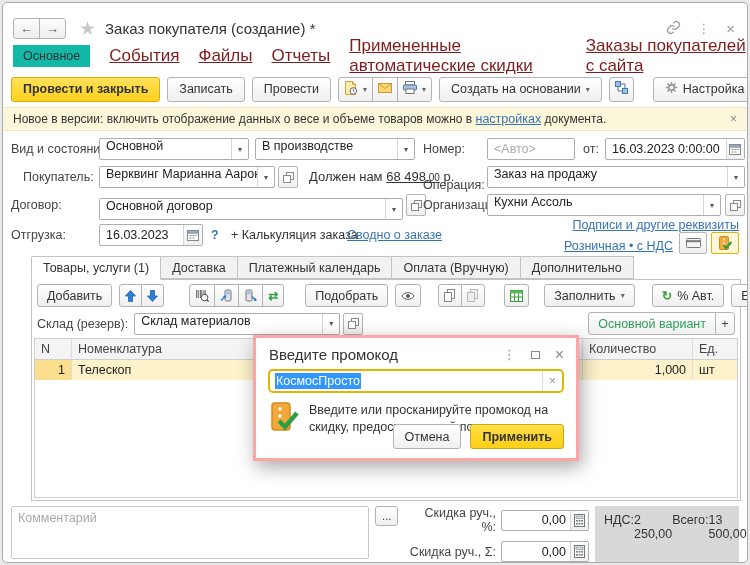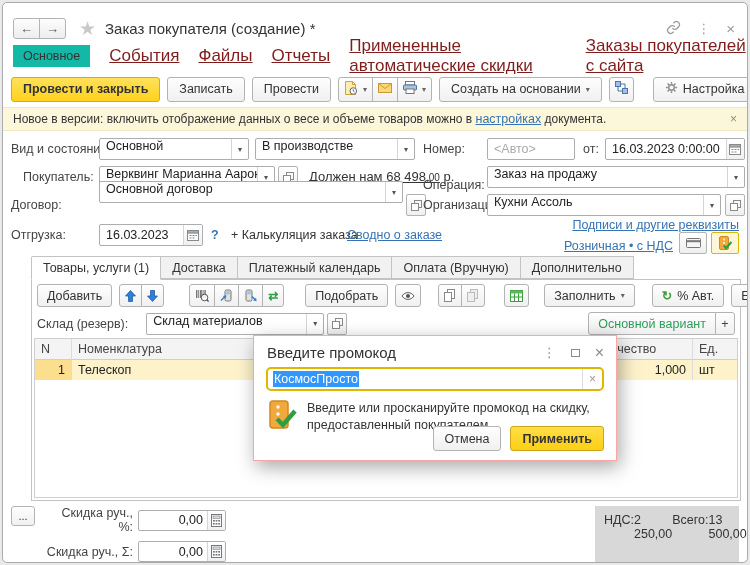--- a/index.html
+++ b/index.html
@@ -60,21 +60,21 @@
   .stab{ display:flex; align-items:center; padding:0 11px; font-size:12.5px; color:#333; background:#f1f1f1; border:1px solid #c3c3c3; border-left:none; cursor:pointer; }
   .stab:first-child{ border-left:1px solid #c3c3c3; border-radius:2px 0 0 0; }
   .stab.active{ background:#fff; border-bottom:1px solid #fff; margin-bottom:-1px; }
 
   
   .panel{ position:relative; margin:0 6px 0 28px; height:222px; border:1px solid #c3c3c3; background:#fff; }
   .ptoolbar{ display:flex; align-items:center; gap:7px; padding:4px 5px; }
   .btn.sm{ height:23px; padding:0 9px; font-size:12.5px; }
   .btn.ism{ height:23px; padding:0 5px; }
   .sklrow{ display:flex; align-items:center; padding:1px 5px 4px 5px; font-size:12.5px; color:#444; }
-  .sklcombo{ position:static; width:178px; margin-left:18px; }
+  .sklcombo{ position:static; width:206px; margin-left:6px; }
   .sklopen{ position:static; margin-left:3px; }
   .variant{ margin-left:auto; display:flex; }
   .variant .btn{ color:#2e9e5b; }
   .variant .plus{ width:20px; justify-content:center; color:#444; margin-left:-1px; border-radius:0 3px 3px 0; }
   .variant .btn:first-child{ border-radius:3px 0 0 3px; }
 
   
   .tbl{ position:absolute; left:2px; right:2px; top:58px; bottom:2px; border:1px solid #cfcfcf; overflow:hidden; background:#fff; }
   .trow{ display:flex; }
   .tcell{ padding:3px 6px; font-size:12.5px; border-right:1px solid #dcdcdc; overflow:hidden; white-space:nowrap; }
@@ -97,21 +97,21 @@
   .discounts{ margin-left:4px; display:flex; flex-direction:column; gap:7px; }
   .drow{ display:flex; align-items:center; }
   .dlab{ width:88px; text-align:right; font-size:12.5px; color:#444; margin-right:5px; }
   .dbox{ display:flex; width:88px; height:21px; border:1px solid #adadad; border-radius:2px; background:#fff; align-items:center; }
   .dbox input{ flex:1; width:50px; border:none; outline:none; text-align:right; font-size:12.5px; padding:0 4px; font-family:"Liberation Sans",sans-serif; color:#222; }
   .dbox .calc{ width:18px; align-self:stretch; border-left:1px solid #d5d5d5; display:flex; align-items:center; justify-content:center; cursor:pointer; background:linear-gradient(#fff,#f0f0f0); }
   .summary{ margin-left:auto; width:144px; height:56px; background:#d8d8d8; padding:7px 9px; display:flex; flex-direction:row; justify-content:space-between; }
   .srow{ display:flex; justify-content:space-between; font-size:12.5px; color:#333; }
 
   
-  .modal{ position:absolute; left:250px; top:332px; width:364px; height:126px; background:#fff; border:1px solid #fca5a5; box-shadow:3px 6px 18px rgba(0,0,0,0.35); z-index:10; }
+  .modal{ position:absolute; left:250px; top:332px; width:326px; height:126px; background:#fff; border:3px solid #fca5a5; box-shadow:3px 6px 18px rgba(0,0,0,0.35); z-index:10; }
   .mhead{ display:flex; align-items:center; padding:8px 12px 4px 13px; }
   .mtitle{ font-size:15px; color:#333; }
   .mico{ color:#8a8a8a; cursor:pointer; margin-left:15px; font-size:13px; line-height:1; }
   .maxbox{ display:inline-block; width:9px; height:8px; border:1.4px solid #8a8a8a; }
   .minput{ display:flex; align-items:center; height:24px; margin:2px 12px 0 12px; border:2px solid #dfb700; border-radius:5px; padding:0 0 0 5px; }
   .msel{ background:#3297fd; color:#fff; font-size:12.5px; padding:1px 1px; }
   .mclear{ margin-left:auto; width:20px; align-self:stretch; display:flex; align-items:center; justify-content:center; color:#999; border-left:1px solid #ddd; cursor:pointer; font-size:12px; }
   .mbody{ display:flex; gap:10px; margin:9px 14px 0 13px; }
   .mtext{ font-size:12.5px; color:#333; line-height:1.35; }
   .mbtns{ position:absolute; right:12px; bottom:9px; display:flex; gap:9px; }
@@ -237,21 +237,21 @@
       <svg width="11" height="11" viewBox="0 0 11 11">
           <rect x="3.5" y="0.5" width="7" height="7" fill="none" stroke="#8a8a8a"></rect>
           <rect x="0.5" y="3.5" width="7" height="7" fill="#fff" stroke="#8a8a8a"></rect>
         </svg>
     </span>
     <span class="debt" style="left:298px;top:31px;">
       <span>Должен нам</span> <u><span>68 498</span><span class="cents">,00</span></u> <span>р.</span>
     </span>
 
     <span class="lbl" style="left:0;top:56px;">Договор:</span>
-    <div class="combo" style="left:88px;top:43px;width:304px;">
+    <div class="combo" style="left:88px;top:60px;width:304px;">
       <span class="cval">Основной договор</span>
         <span class="cdd">▾</span>
     </div>
     <span class="sqbtn" style="left:395px;top:56px;">
       <svg width="11" height="11" viewBox="0 0 11 11">
           <rect x="3.5" y="0.5" width="7" height="7" fill="none" stroke="#8a8a8a"></rect>
           <rect x="0.5" y="3.5" width="7" height="7" fill="#fff" stroke="#8a8a8a"></rect>
         </svg>
     </span>
 
@@ -449,20 +449,21 @@
         <span class="tcell c-n">1</span>
         <span class="tcell c-nom">Телескоп</span>
         <span class="tcell c-mid"></span>
         <span class="tcell c-qty">1,000</span>
         <span class="tcell c-unit">шт</span>
       </div>
     </div>
   </div>
 
   <div class="footer">
+    <textarea class="comment" placeholder="Комментарий" style=""></textarea>
     <button class="btn dots">...</button>
     <div class="discounts">
       <div class="drow">
         <span class="dlab">Скидка руч., %:</span>
         <div class="dbox">
           <input value="0,00" style="">
           <span class="calc">
             <svg width="11" height="13" viewBox="0 0 11 13">
                 <rect x="0.5" y="0.5" width="10" height="12" fill="#fff" stroke="#777"></rect>
                 <rect x="2" y="2" width="7" height="2.4" fill="#cfe0f0" stroke="#777" stroke-width="0.6"></rect>

